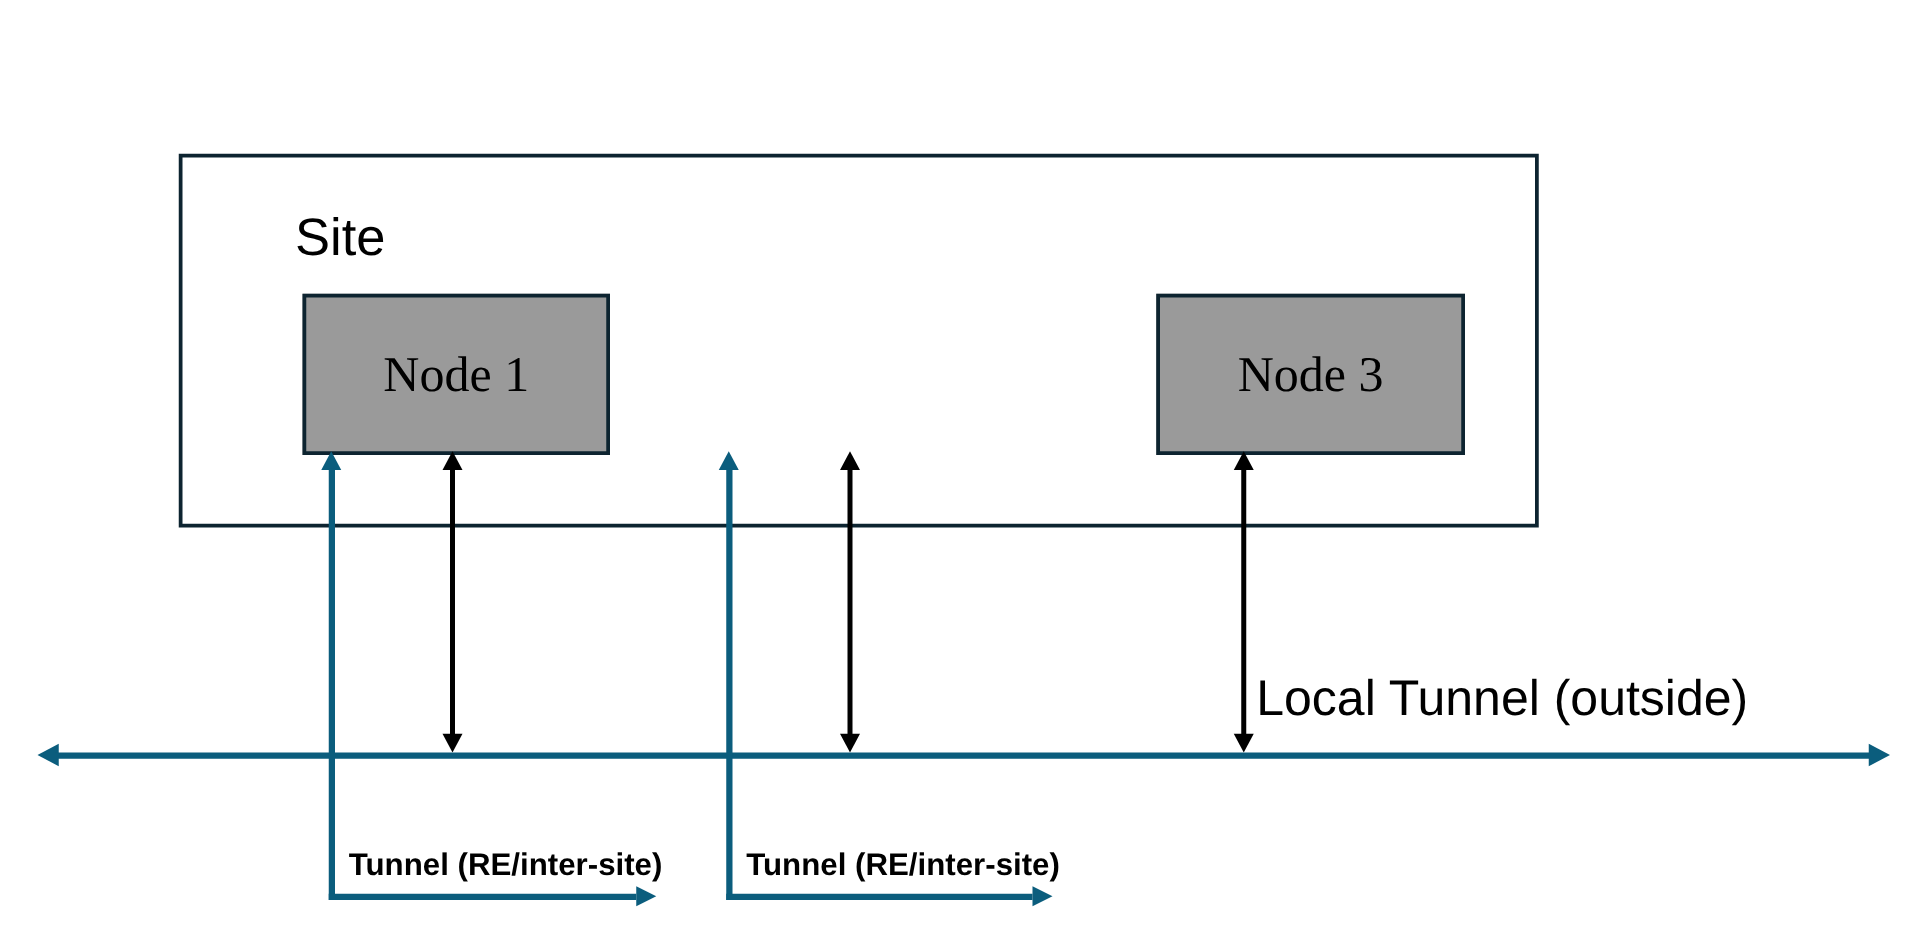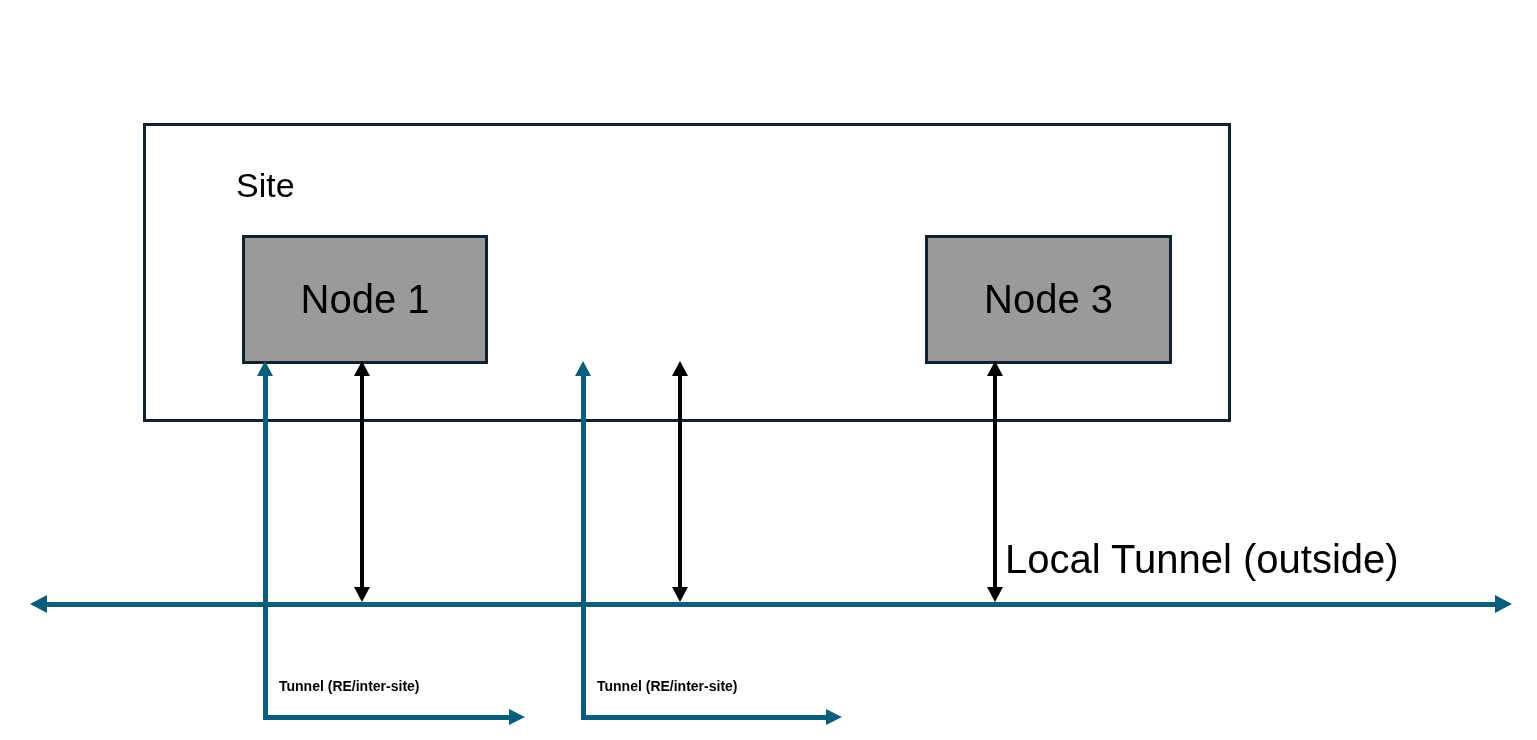--- a/index.html
+++ b/index.html
@@ -21,36 +21,37 @@
 
   
   .site-box {
     left: 143px; top: 123px;
     width: 1082px; height: 293px;
     border: 3px solid var(--border-dark, #0d2430);
     background: transparent;
   }
   .site-label {
     left: 236px; top: 167px;
-    font-size: 34px;
+    font-size: 42px;
     color: #000;
     line-height: 1.1;
   }
 
   
   .node {
     top: 235px;
     height: 123px;
     background: var(--node-fill, #9a9a9a);
     border: 3px solid var(--border-dark, #0d2430);
     display: flex;
     align-items: center;
     justify-content: center;
     font-size: 40px;
     color: #000;
+    font-family: Liberation Serif, serif;
   }
   .node1 { left: 242px; width: 240px; }
   .node2 { left: 558px; width: 241px; }
   .node3 { left: 925px; width: 241px; }
 
   
   .bshaft {
     width: 4px;
     top: 374px;
     height: 215px;
@@ -133,21 +134,21 @@
     width: 0; height: 0;
     border-top: 8px solid transparent;
     border-bottom: 8px solid transparent;
     border-left: 16px solid var(--teal, #0b5d7d);
   }
   .t1r { left: 509px; }
   .t2r { left: 826px; }
 
   .tunnel-label {
     top: 678px;
-    font-size: 14px;
+    font-size: 25px;
     font-weight: bold;
     color: #000;
     white-space: nowrap;
   }
   .tl1 { left: 279px; }
   .tl2 { left: 597px; }
 </style>
 </head>
 <body>
 

